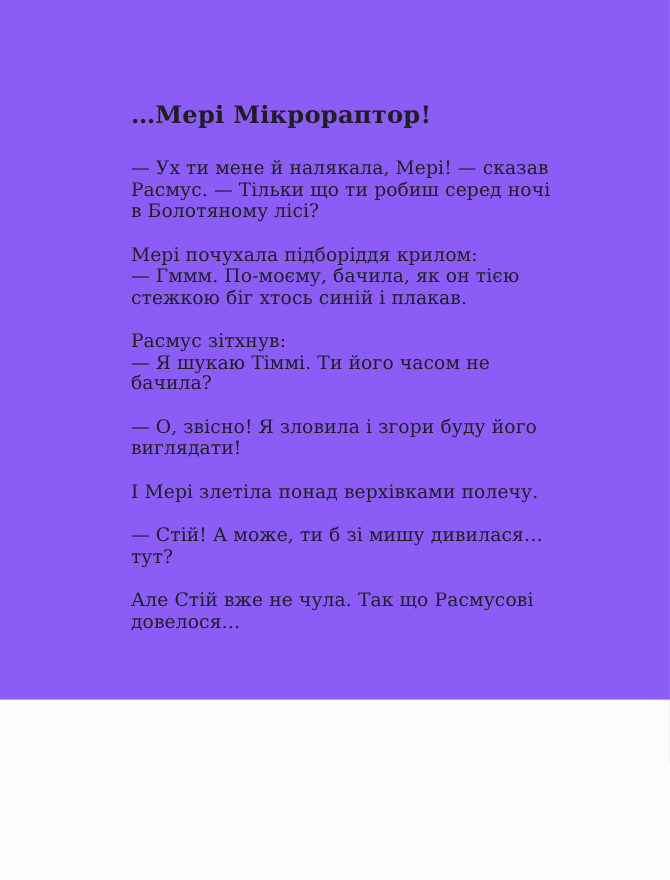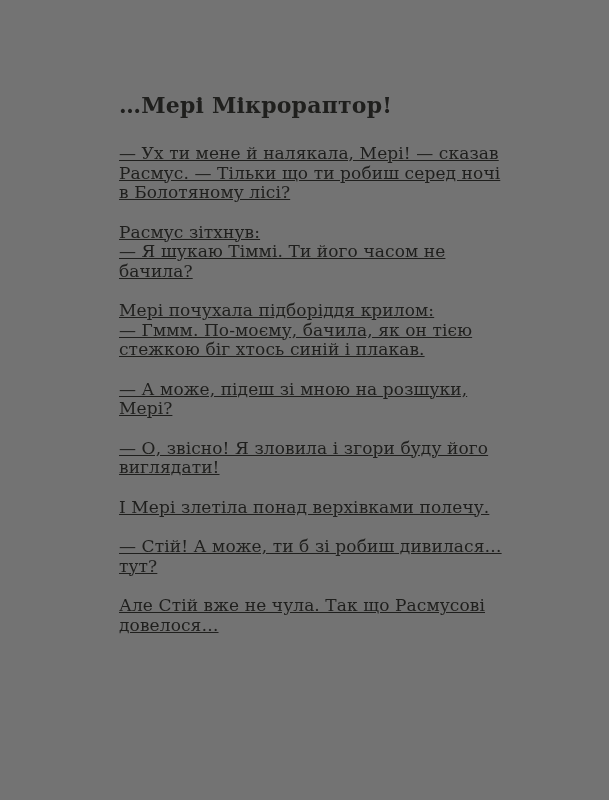--- a/index.html
+++ b/index.html
@@ -8,55 +8,53 @@
   }
   body {
     width: 609px;
     height: 800px;
     background: #fdfdfd;
     overflow: hidden;
   }
   .page {
     box-sizing: border-box;
     width: 609px;
-    height: 800px;
+    height: 636px;
     padding: 92px 88px 0 119px;
     font-family: "DejaVu Serif", "Liberation Serif", serif;
     color: #1f1f1d;
-    background: #737373;
+    background: #8b5cf6;
   }
   .title {
     font-size: 22px;
     font-weight: bold;
     margin: 0 0 26px 0;
     letter-spacing: 0.2px;
     line-height: 26px;
   }
   .para {
     font-size: 17px;
     line-height: 19.5px;
     margin: 0 0 20px 0;
     white-space: pre-line;
     letter-spacing: 0.1px;
-    text-decoration: underline;
   }
 </style>
 </head>
 <body>
 
 <div class="page">
   <h1 class="title">…Мері Мікрораптор!</h1>
   <p class="para">— Ух ти мене й налякала, Мері! — сказав
 Расмус. — Тільки що ти робиш серед ночі
 в Болотяному лісі?</p>
-  <p class="para">Расмус зітхнув:
-— Я шукаю Тіммі. Ти його часом не бачила?</p>
   <p class="para">Мері почухала підборіддя крилом:
 — Гммм. По-моєму, бачила, як он тією
 стежкою біг хтось синій і плакав.</p>
-  <p class="para">— А може, підеш зі мною на розшуки, Мері?</p>
+  <p class="para">Расмус зітхнув:
+— Я шукаю Тіммі. Ти його часом не бачила?</p>
   <p class="para">— О, звісно! Я зловила і згори буду його
 виглядати!</p>
   <p class="para">І Мері злетіла понад верхівками полечу.</p>
-  <p class="para">— Стій! А може, ти б зі робиш дивилася… тут?</p>
+  <p class="para">— Стій! А може, ти б зі мишу дивилася… тут?</p>
   <p class="para">Але Стій вже не чула. Так що Расмусові
 довелося…</p>
 </div>
 
 </body></html>

